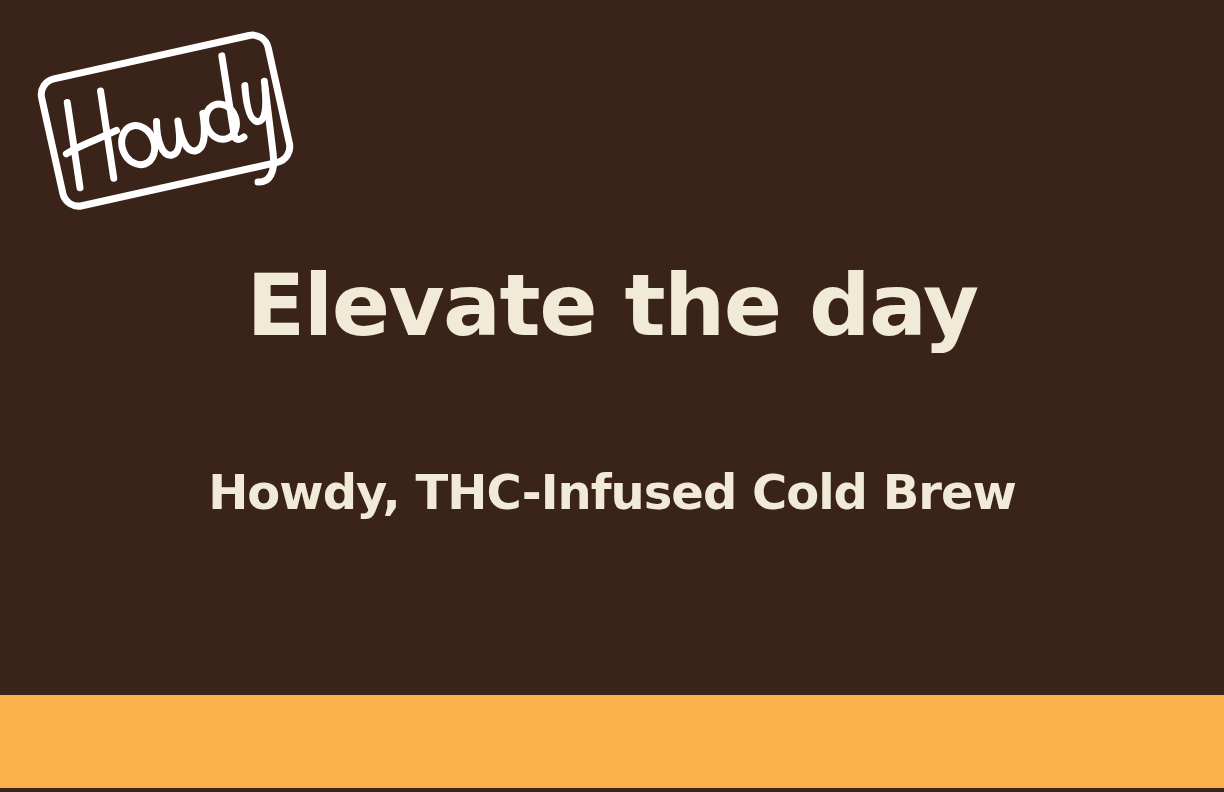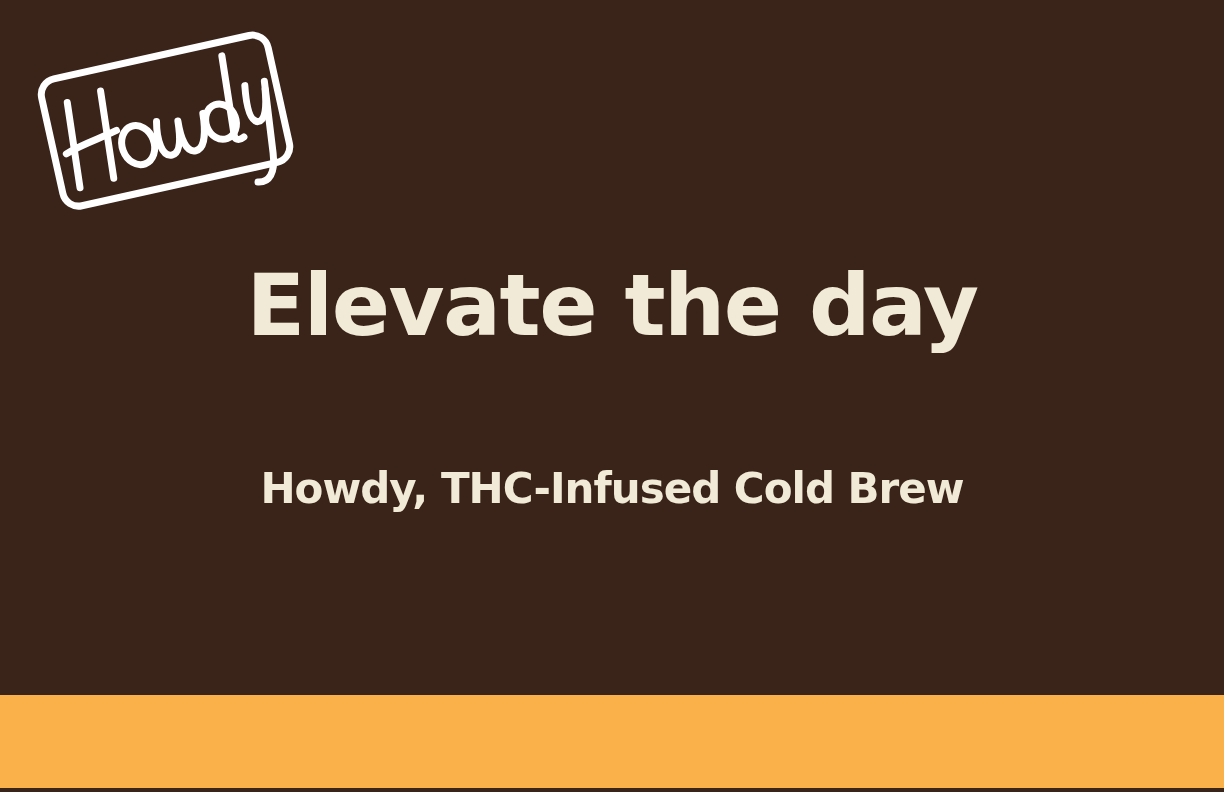--- a/index.html
+++ b/index.html
@@ -52,21 +52,21 @@
   }
 
   .subhead {
     position:absolute;
     left:0;
     top:468px;
     width:1224px;
     text-align:center;
     font-family:"DejaVu Sans", sans-serif;
     font-weight:700;
-    font-size:42px;
+    font-size:48px;
     line-height:1.0;
     letter-spacing:-1px;
     color:#f1ead7;
     white-space:nowrap;
   }
 
   
   .band-orange {
     position:absolute;
     left:0;

